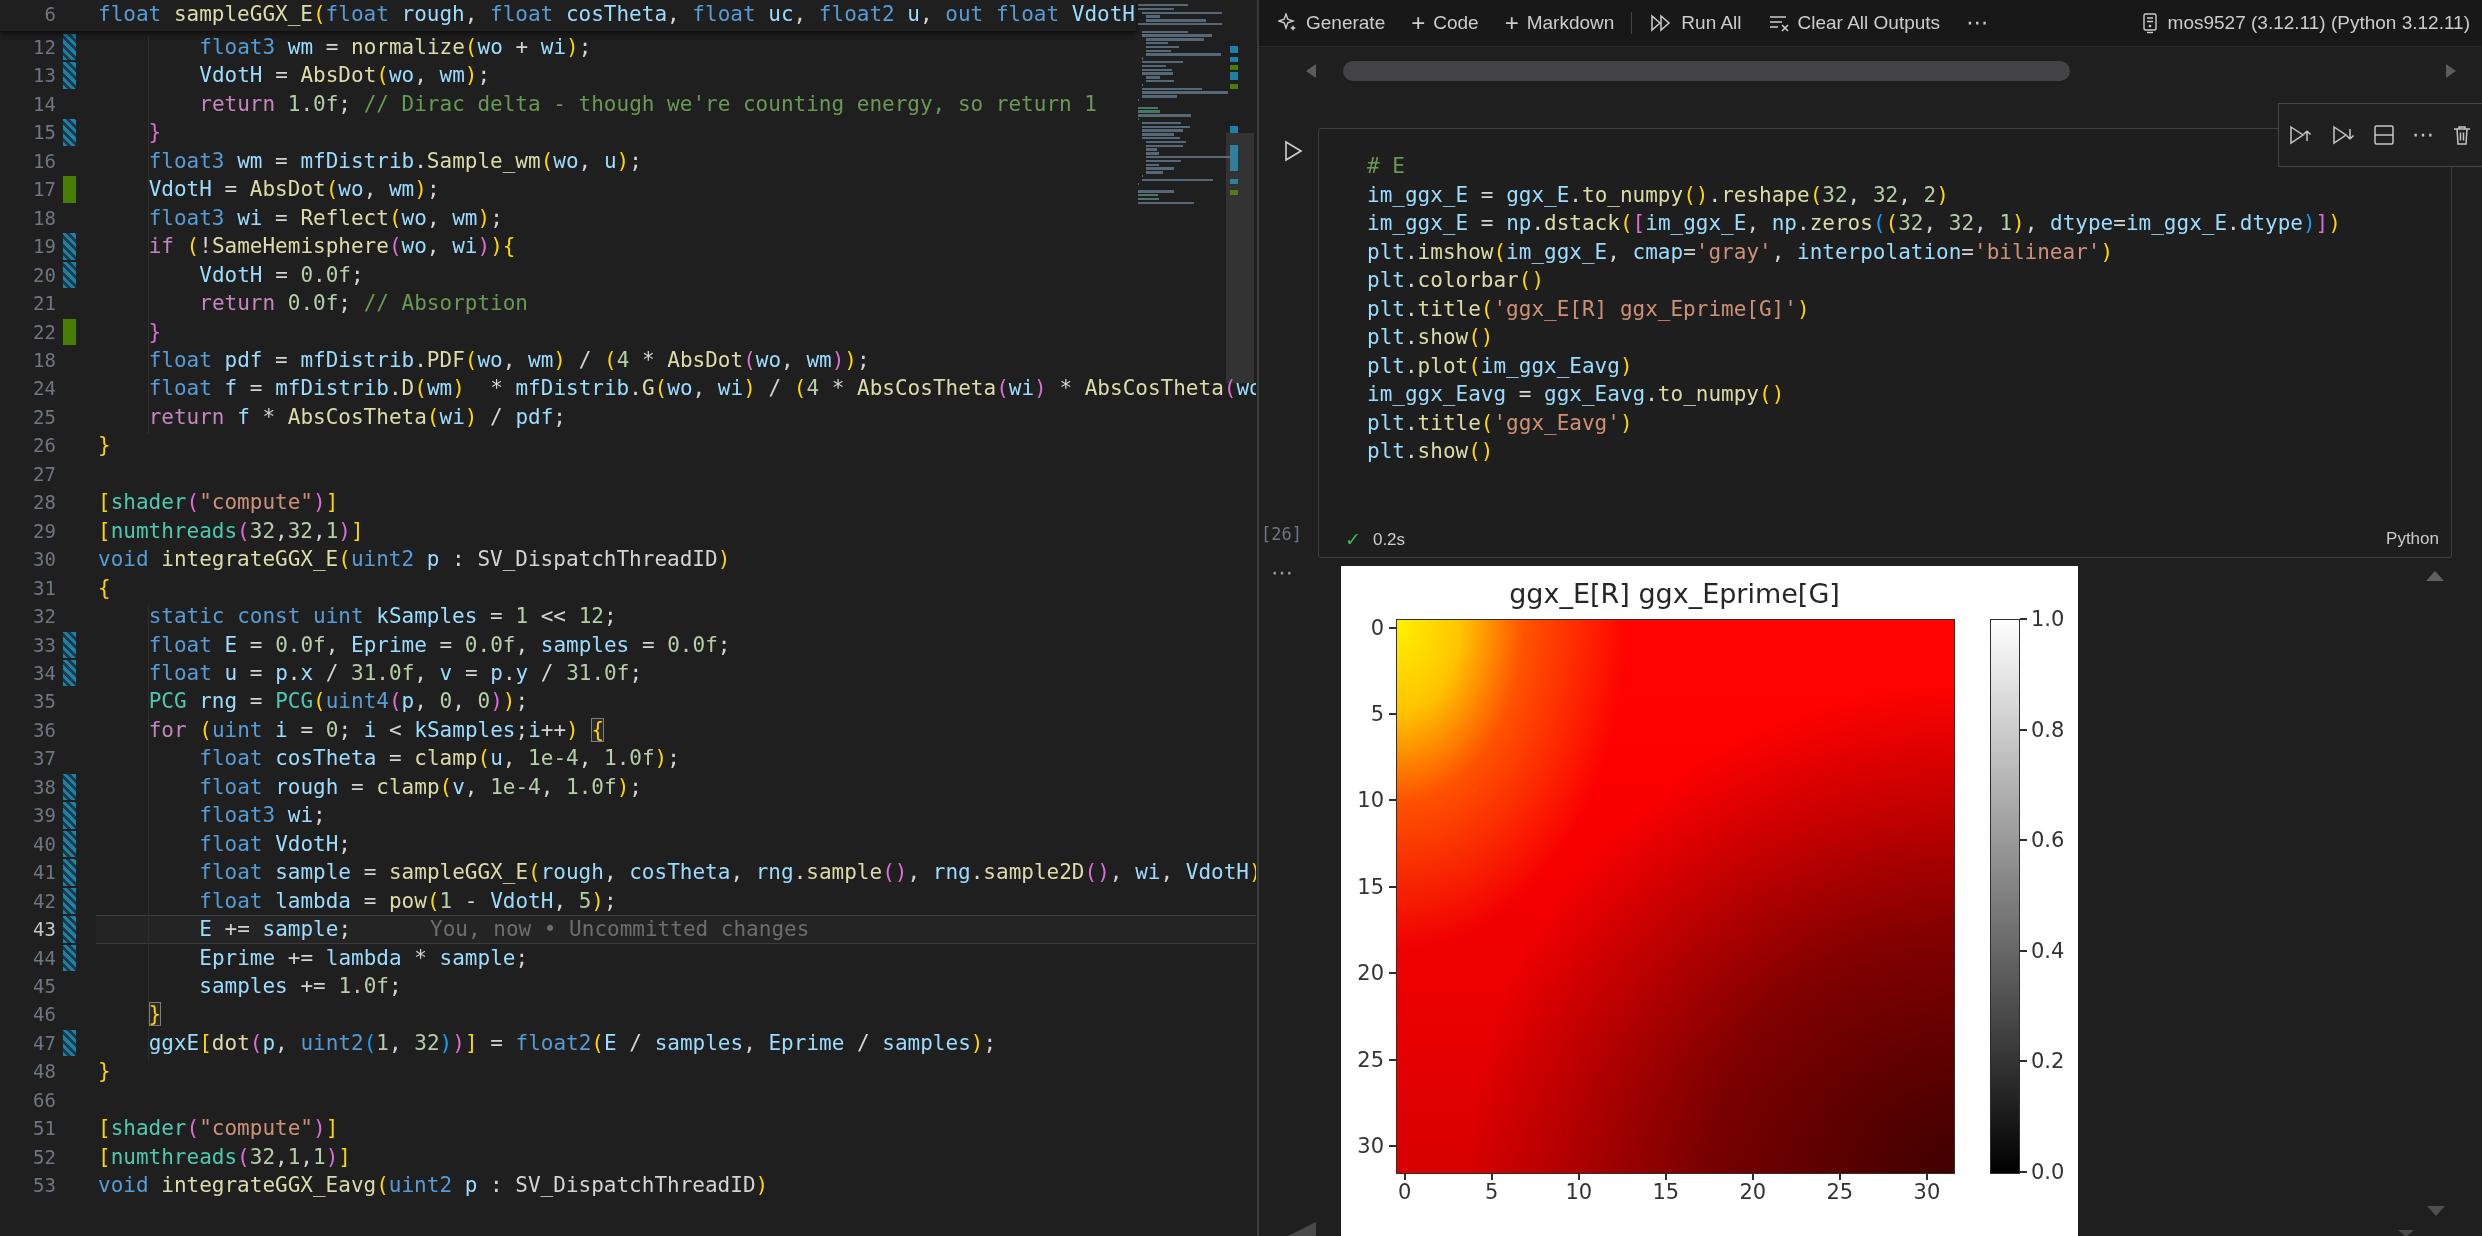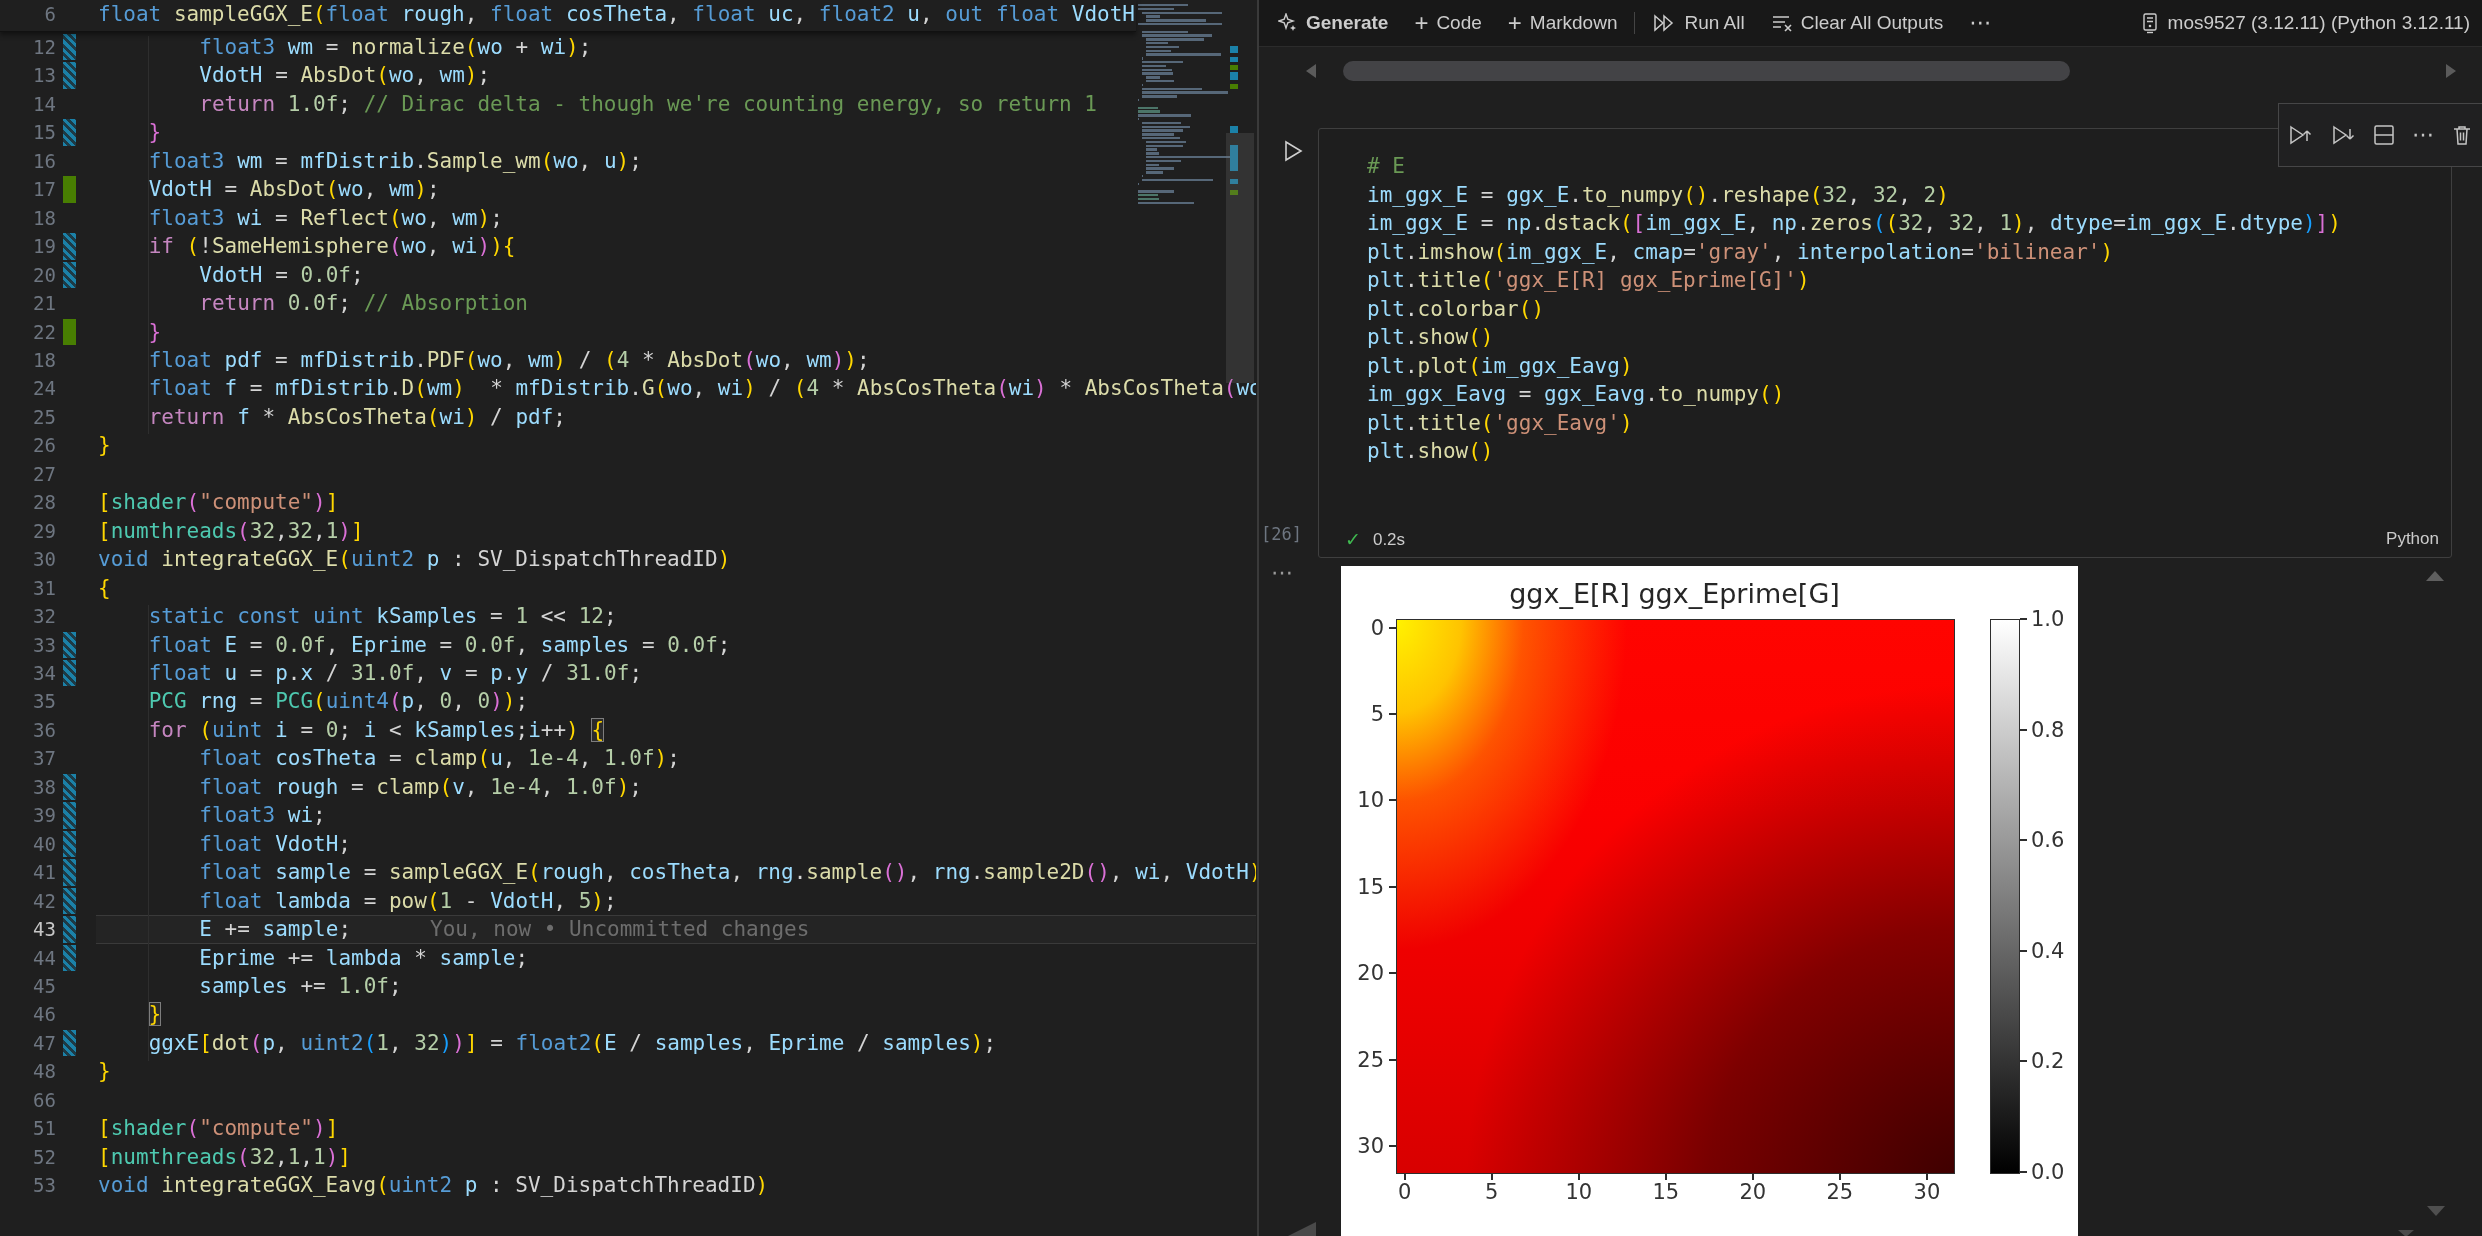--- a/index.html
+++ b/index.html
@@ -334,21 +334,21 @@
         </div>
       <div id="mmslider"></div>
     </div>
   </div>
 
   <div id="sash"></div>
 
   <div id="notebook">
 
     <div id="nb-toolbar">
-      <div class="tb-item" style="margin-left:6px;font-weight:bold;">
+      <div class="tb-item" style="margin-left:6px;">
         <svg class="icon-svg" width="20" height="20" viewBox="0 0 20 20">
             <path d="M8 1 L9.8 6.2 L15 8 L9.8 9.8 L8 15 L6.2 9.8 L1 8 L6.2 6.2 Z" fill="none" stroke="#cccccc" stroke-width="1.4"></path>
             <path d="M15 12 L15.9 14.1 L18 15 L15.9 15.9 L15 18 L14.1 15.9 L12 15 L14.1 14.1 Z" fill="#cccccc"></path>
           </svg>
         <span>Generate</span>
       </div>
       <div class="tb-item">
         <span style="font-size:24px;line-height:18px;">+</span>
         <span>Code</span>
       </div>
@@ -411,22 +411,22 @@
         <span style="color:#c5c5c5;font-size:22px;">⋯</span>
         <svg width="26" height="26" viewBox="0 0 26 26">
             <path d="M5 7 H21 M10 7 V5 H16 V7 M8 7 L9 22 H17 L18 7 M11.5 10.5 V18.5 M14.5 10.5 V18.5" fill="none" stroke="#c5c5c5" stroke-width="1.5"></path>
           </svg>
       </div>
       <div id="cell-code">
           <div class="nbrow"><span style="color:#6A9955"># E</span></div>
           <div class="nbrow"><span style="color:#9CDCFE">im_ggx_E</span><span style="color:#D4D4D4"> </span><span style="color:#D4D4D4">=</span><span style="color:#D4D4D4"> </span><span style="color:#9CDCFE">ggx_E</span><span style="color:#D4D4D4">.</span><span style="color:#DCDCAA">to_numpy</span><span style="color:#FFD700">(</span><span style="color:#FFD700">)</span><span style="color:#D4D4D4">.</span><span style="color:#DCDCAA">reshape</span><span style="color:#FFD700">(</span><span style="color:#B5CEA8">32</span><span style="color:#D4D4D4">,</span><span style="color:#D4D4D4"> </span><span style="color:#B5CEA8">32</span><span style="color:#D4D4D4">,</span><span style="color:#D4D4D4"> </span><span style="color:#B5CEA8">2</span><span style="color:#FFD700">)</span></div>
           <div class="nbrow"><span style="color:#9CDCFE">im_ggx_E</span><span style="color:#D4D4D4"> </span><span style="color:#D4D4D4">=</span><span style="color:#D4D4D4"> </span><span style="color:#9CDCFE">np</span><span style="color:#D4D4D4">.</span><span style="color:#DCDCAA">dstack</span><span style="color:#FFD700">(</span><span style="color:#DA70D6">[</span><span style="color:#9CDCFE">im_ggx_E</span><span style="color:#D4D4D4">,</span><span style="color:#D4D4D4"> </span><span style="color:#9CDCFE">np</span><span style="color:#D4D4D4">.</span><span style="color:#DCDCAA">zeros</span><span style="color:#179FFF">(</span><span style="color:#FFD700">(</span><span style="color:#B5CEA8">32</span><span style="color:#D4D4D4">,</span><span style="color:#D4D4D4"> </span><span style="color:#B5CEA8">32</span><span style="color:#D4D4D4">,</span><span style="color:#D4D4D4"> </span><span style="color:#B5CEA8">1</span><span style="color:#FFD700">)</span><span style="color:#D4D4D4">,</span><span style="color:#D4D4D4"> </span><span style="color:#9CDCFE">dtype</span><span style="color:#D4D4D4">=</span><span style="color:#9CDCFE">im_ggx_E</span><span style="color:#D4D4D4">.</span><span style="color:#9CDCFE">dtype</span><span style="color:#179FFF">)</span><span style="color:#DA70D6">]</span><span style="color:#FFD700">)</span></div>
           <div class="nbrow"><span style="color:#9CDCFE">plt</span><span style="color:#D4D4D4">.</span><span style="color:#DCDCAA">imshow</span><span style="color:#FFD700">(</span><span style="color:#9CDCFE">im_ggx_E</span><span style="color:#D4D4D4">,</span><span style="color:#D4D4D4"> </span><span style="color:#9CDCFE">cmap</span><span style="color:#D4D4D4">=</span><span style="color:#CE9178">'gray'</span><span style="color:#D4D4D4">,</span><span style="color:#D4D4D4"> </span><span style="color:#9CDCFE">interpolation</span><span style="color:#D4D4D4">=</span><span style="color:#CE9178">'bilinear'</span><span style="color:#FFD700">)</span></div>
+          <div class="nbrow"><span style="color:#9CDCFE">plt</span><span style="color:#D4D4D4">.</span><span style="color:#DCDCAA">colorbar</span><span style="color:#FFD700">(</span><span style="color:#FFD700">)</span></div>
           <div class="nbrow"><span style="color:#9CDCFE">plt</span><span style="color:#D4D4D4">.</span><span style="color:#DCDCAA">title</span><span style="color:#FFD700">(</span><span style="color:#CE9178">'ggx_E[R] ggx_Eprime[G]'</span><span style="color:#FFD700">)</span></div>
-          <div class="nbrow"><span style="color:#9CDCFE">plt</span><span style="color:#D4D4D4">.</span><span style="color:#DCDCAA">colorbar</span><span style="color:#FFD700">(</span><span style="color:#FFD700">)</span></div>
           <div class="nbrow"><span style="color:#9CDCFE">plt</span><span style="color:#D4D4D4">.</span><span style="color:#DCDCAA">show</span><span style="color:#FFD700">(</span><span style="color:#FFD700">)</span></div>
           <div class="nbrow"><span style="color:#9CDCFE">plt</span><span style="color:#D4D4D4">.</span><span style="color:#DCDCAA">plot</span><span style="color:#FFD700">(</span><span style="color:#9CDCFE">im_ggx_Eavg</span><span style="color:#FFD700">)</span></div>
           <div class="nbrow"><span style="color:#9CDCFE">im_ggx_Eavg</span><span style="color:#D4D4D4"> </span><span style="color:#D4D4D4">=</span><span style="color:#D4D4D4"> </span><span style="color:#9CDCFE">ggx_Eavg</span><span style="color:#D4D4D4">.</span><span style="color:#DCDCAA">to_numpy</span><span style="color:#FFD700">(</span><span style="color:#FFD700">)</span></div>
           <div class="nbrow"><span style="color:#9CDCFE">plt</span><span style="color:#D4D4D4">.</span><span style="color:#DCDCAA">title</span><span style="color:#FFD700">(</span><span style="color:#CE9178">'ggx_Eavg'</span><span style="color:#FFD700">)</span></div>
           <div class="nbrow"><span style="color:#9CDCFE">plt</span><span style="color:#D4D4D4">.</span><span style="color:#DCDCAA">show</span><span style="color:#FFD700">(</span><span style="color:#FFD700">)</span></div>
         </div>
       <div id="cell-status">
         <span id="check">✓</span>
         <span style="color:#cccccc;">0.2s</span>
       </div>

